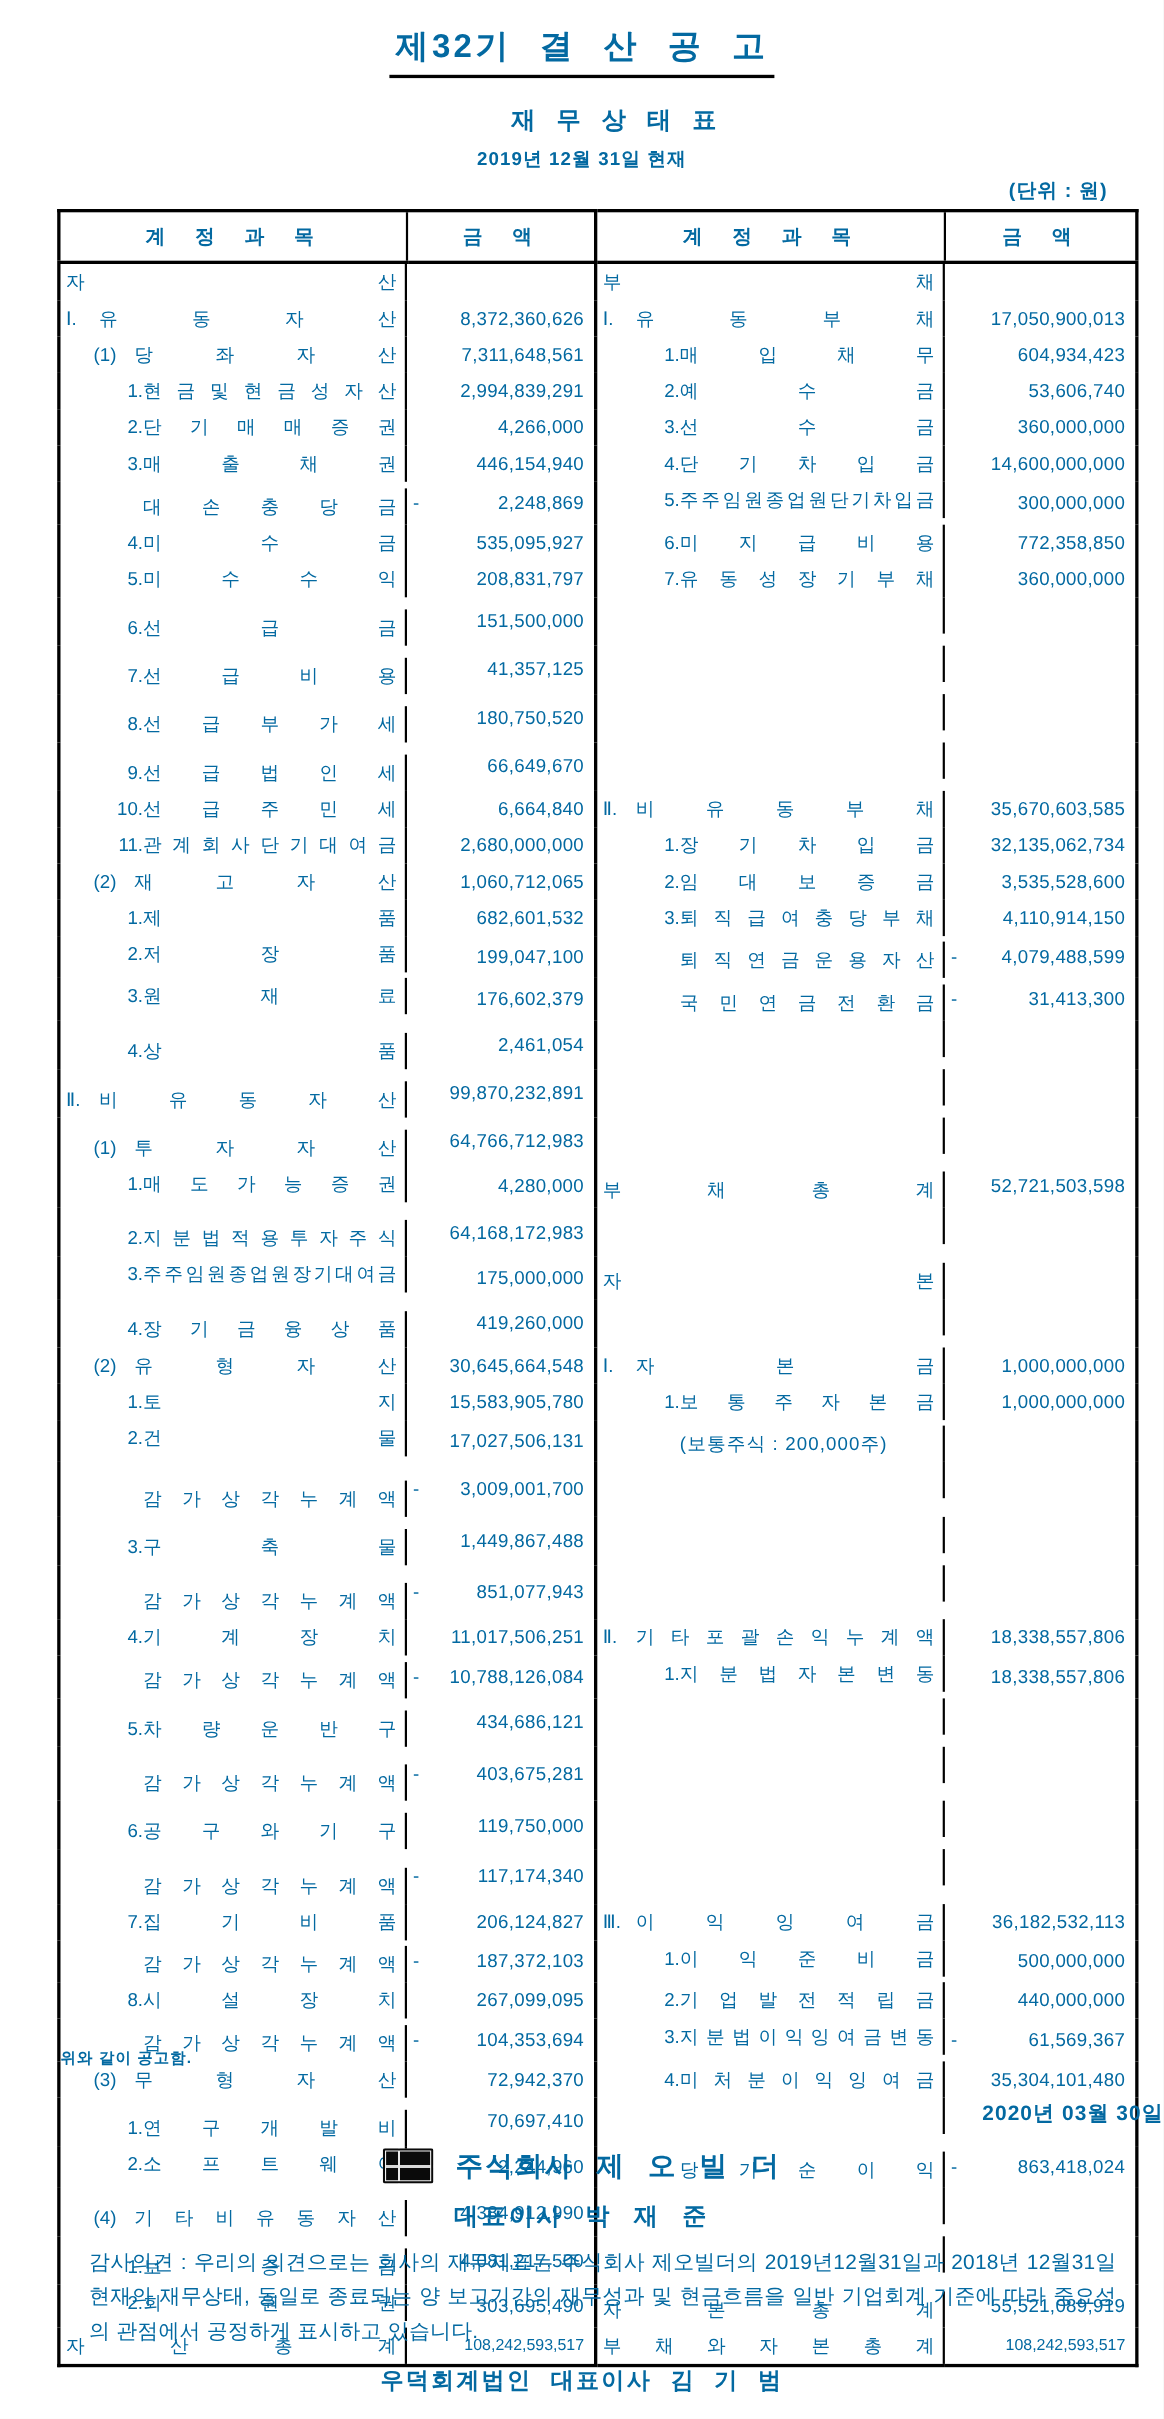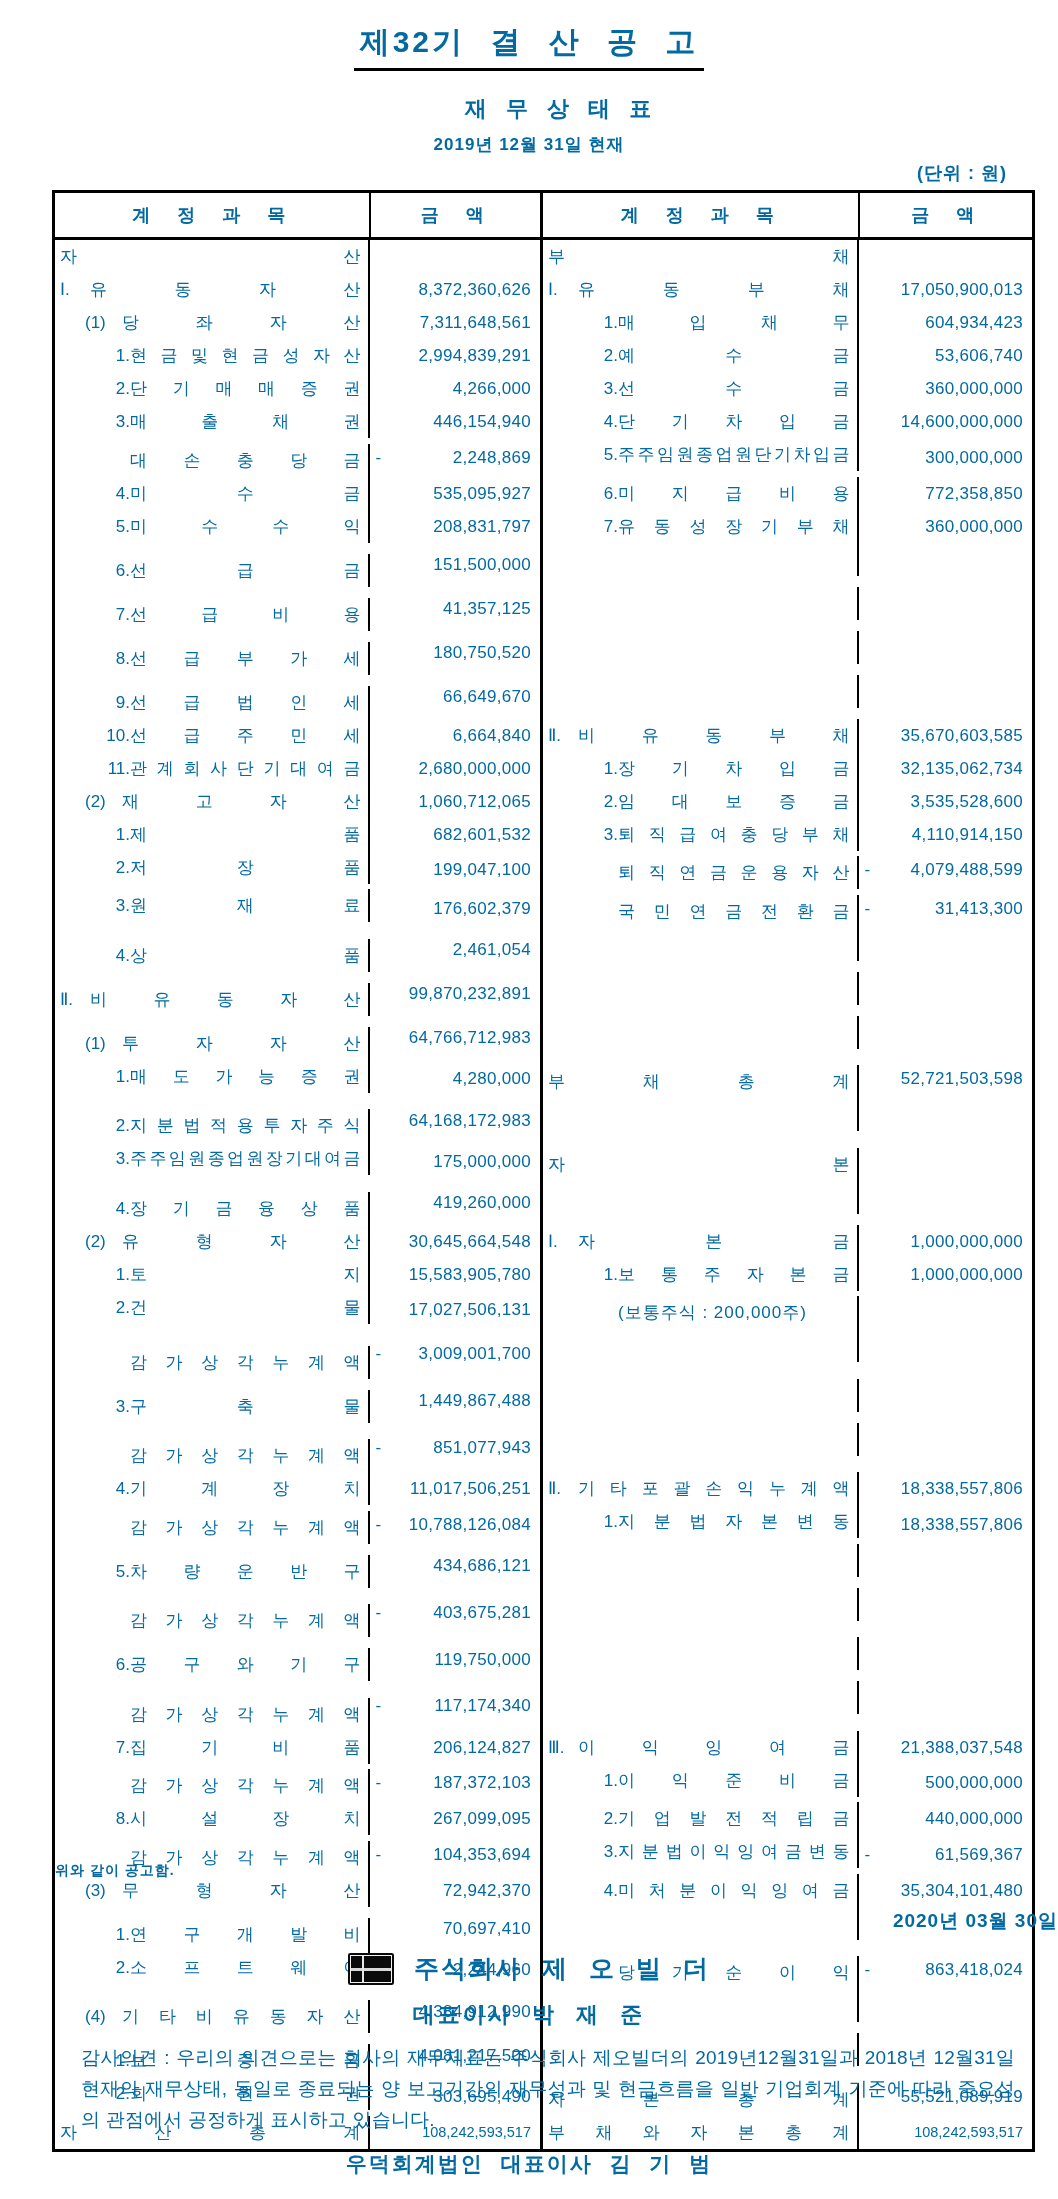--- a/index.html
+++ b/index.html
@@ -1172,21 +1172,21 @@
               <span>이</span>
               <span>익</span>
               <span>잉</span>
               <span>여</span>
               <span>금</span>
             </span>
           </td>
           <td class="amt">
             <span class="amtwrap">
               <span class="minus"></span>
-              <span class="val">21,388,037,548</span>
+              <span class="val">36,182,532,113</span>
             </span>
           </td>
         </tr>
         <tr>
           <td class="acct ind3">
             <span class="num"></span>
             <span class="spread">
               <span>감</span>
               <span>가</span>
               <span>상</span>

